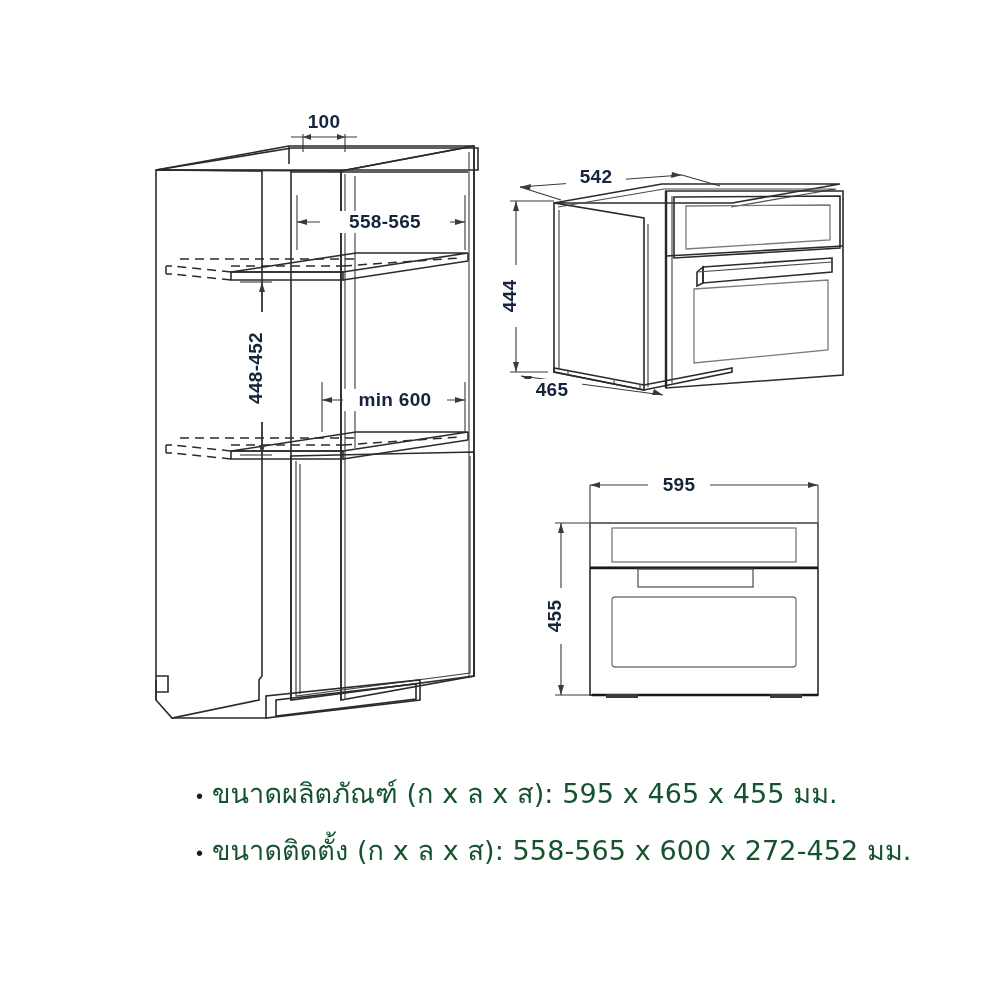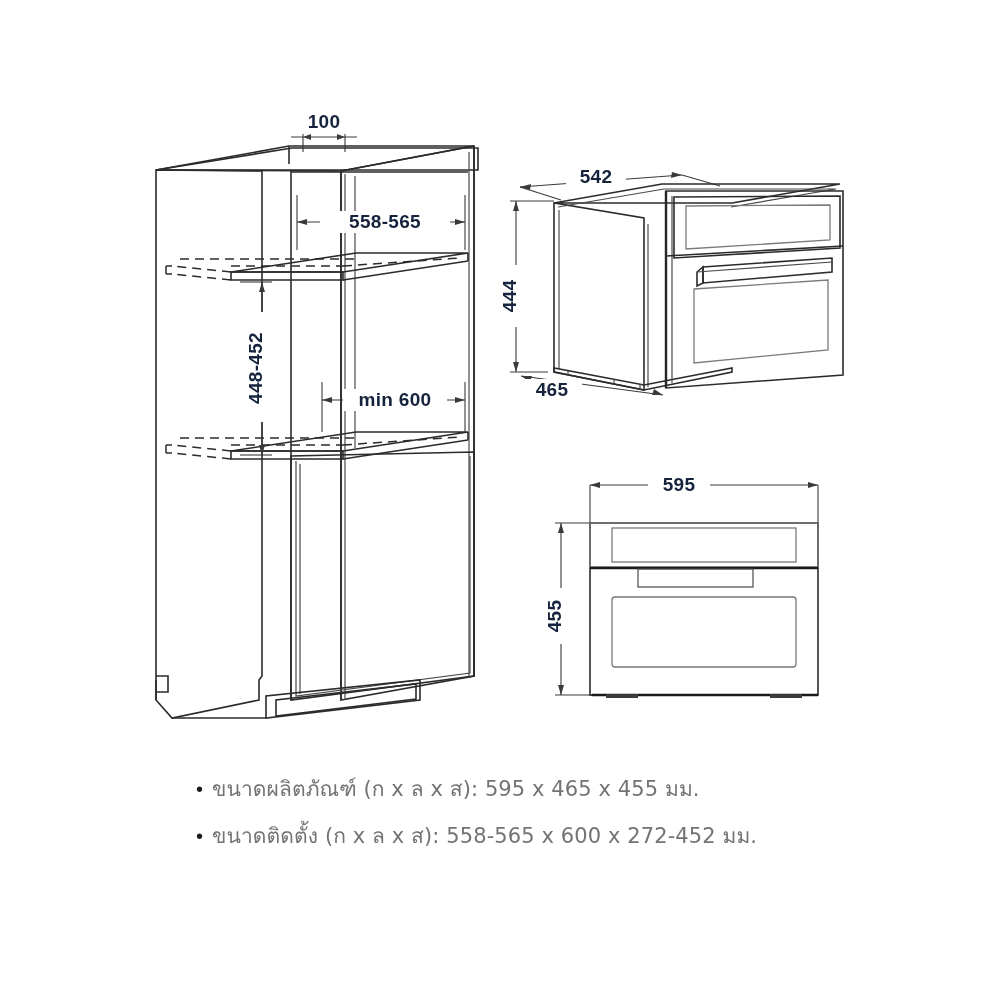--- a/index.html
+++ b/index.html
@@ -80,22 +80,22 @@
   }
   .bullet {
     width: 16px;
     flex: 0 0 16px;
     font-size: 20px;
     line-height: 1;
     color: #1c1c1c;
   }
   .caption-text {
     font-family: "DejaVu Sans", sans-serif;
-    font-size: 21px;
-    color: #737373;
+    font-size: 27px;
+    color: #14532d;
     white-space: nowrap;
     letter-spacing: 0.1px;
   }
 </style>
 </head>
 <body>
 
 <div id="page">
 
   <svg id="drawing" viewBox="0 0 1000 1000">

